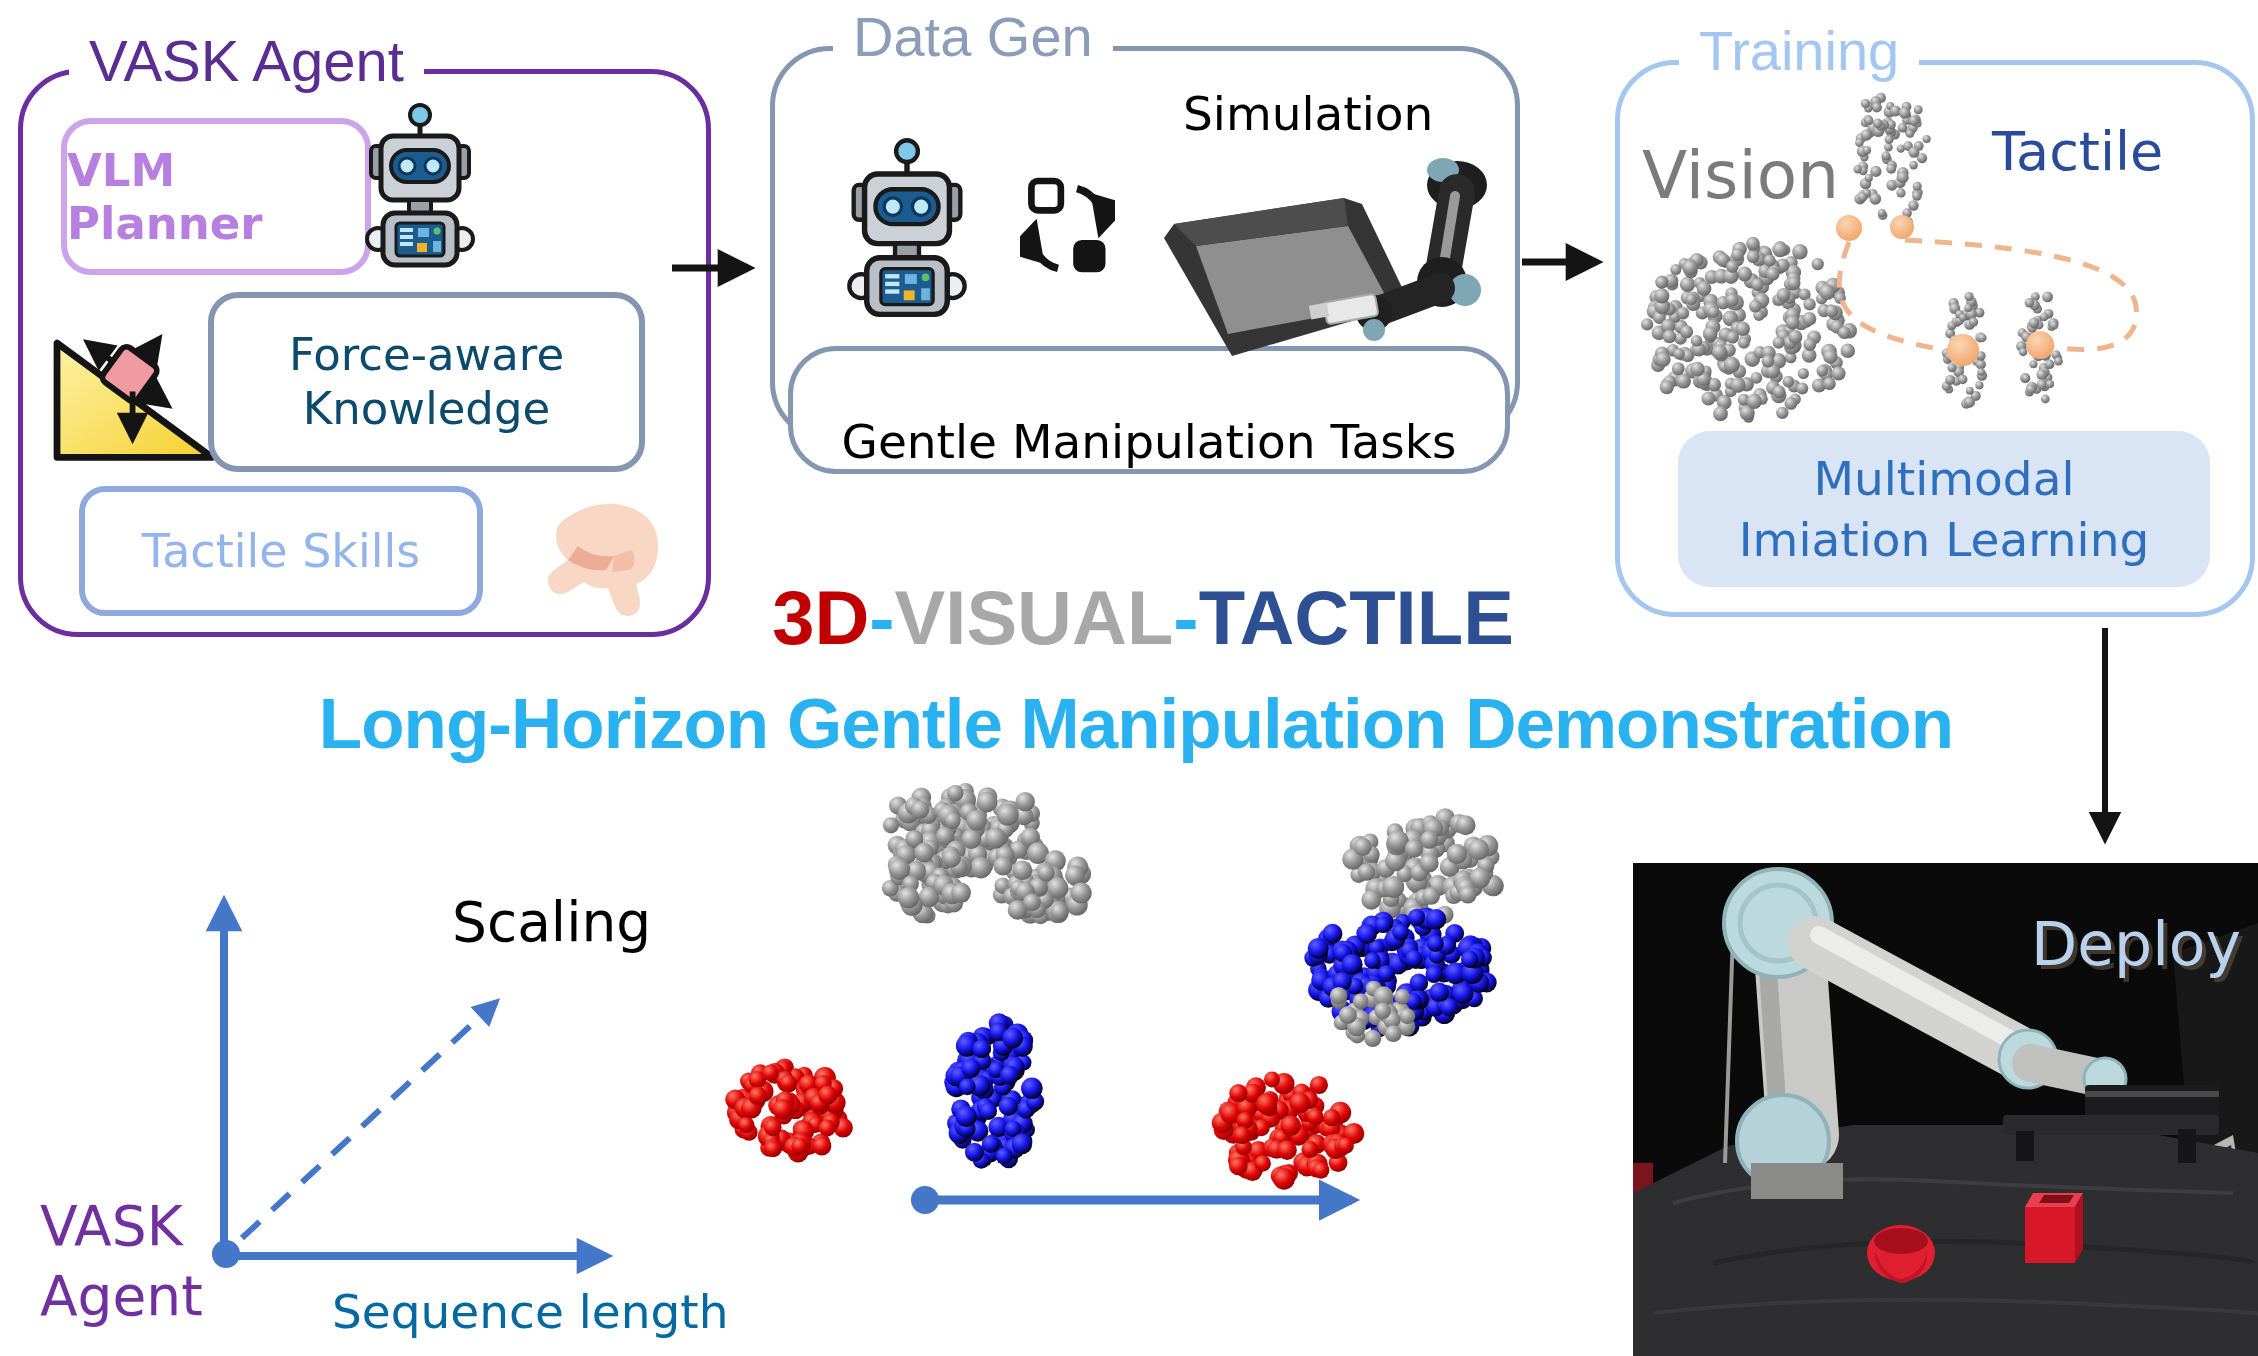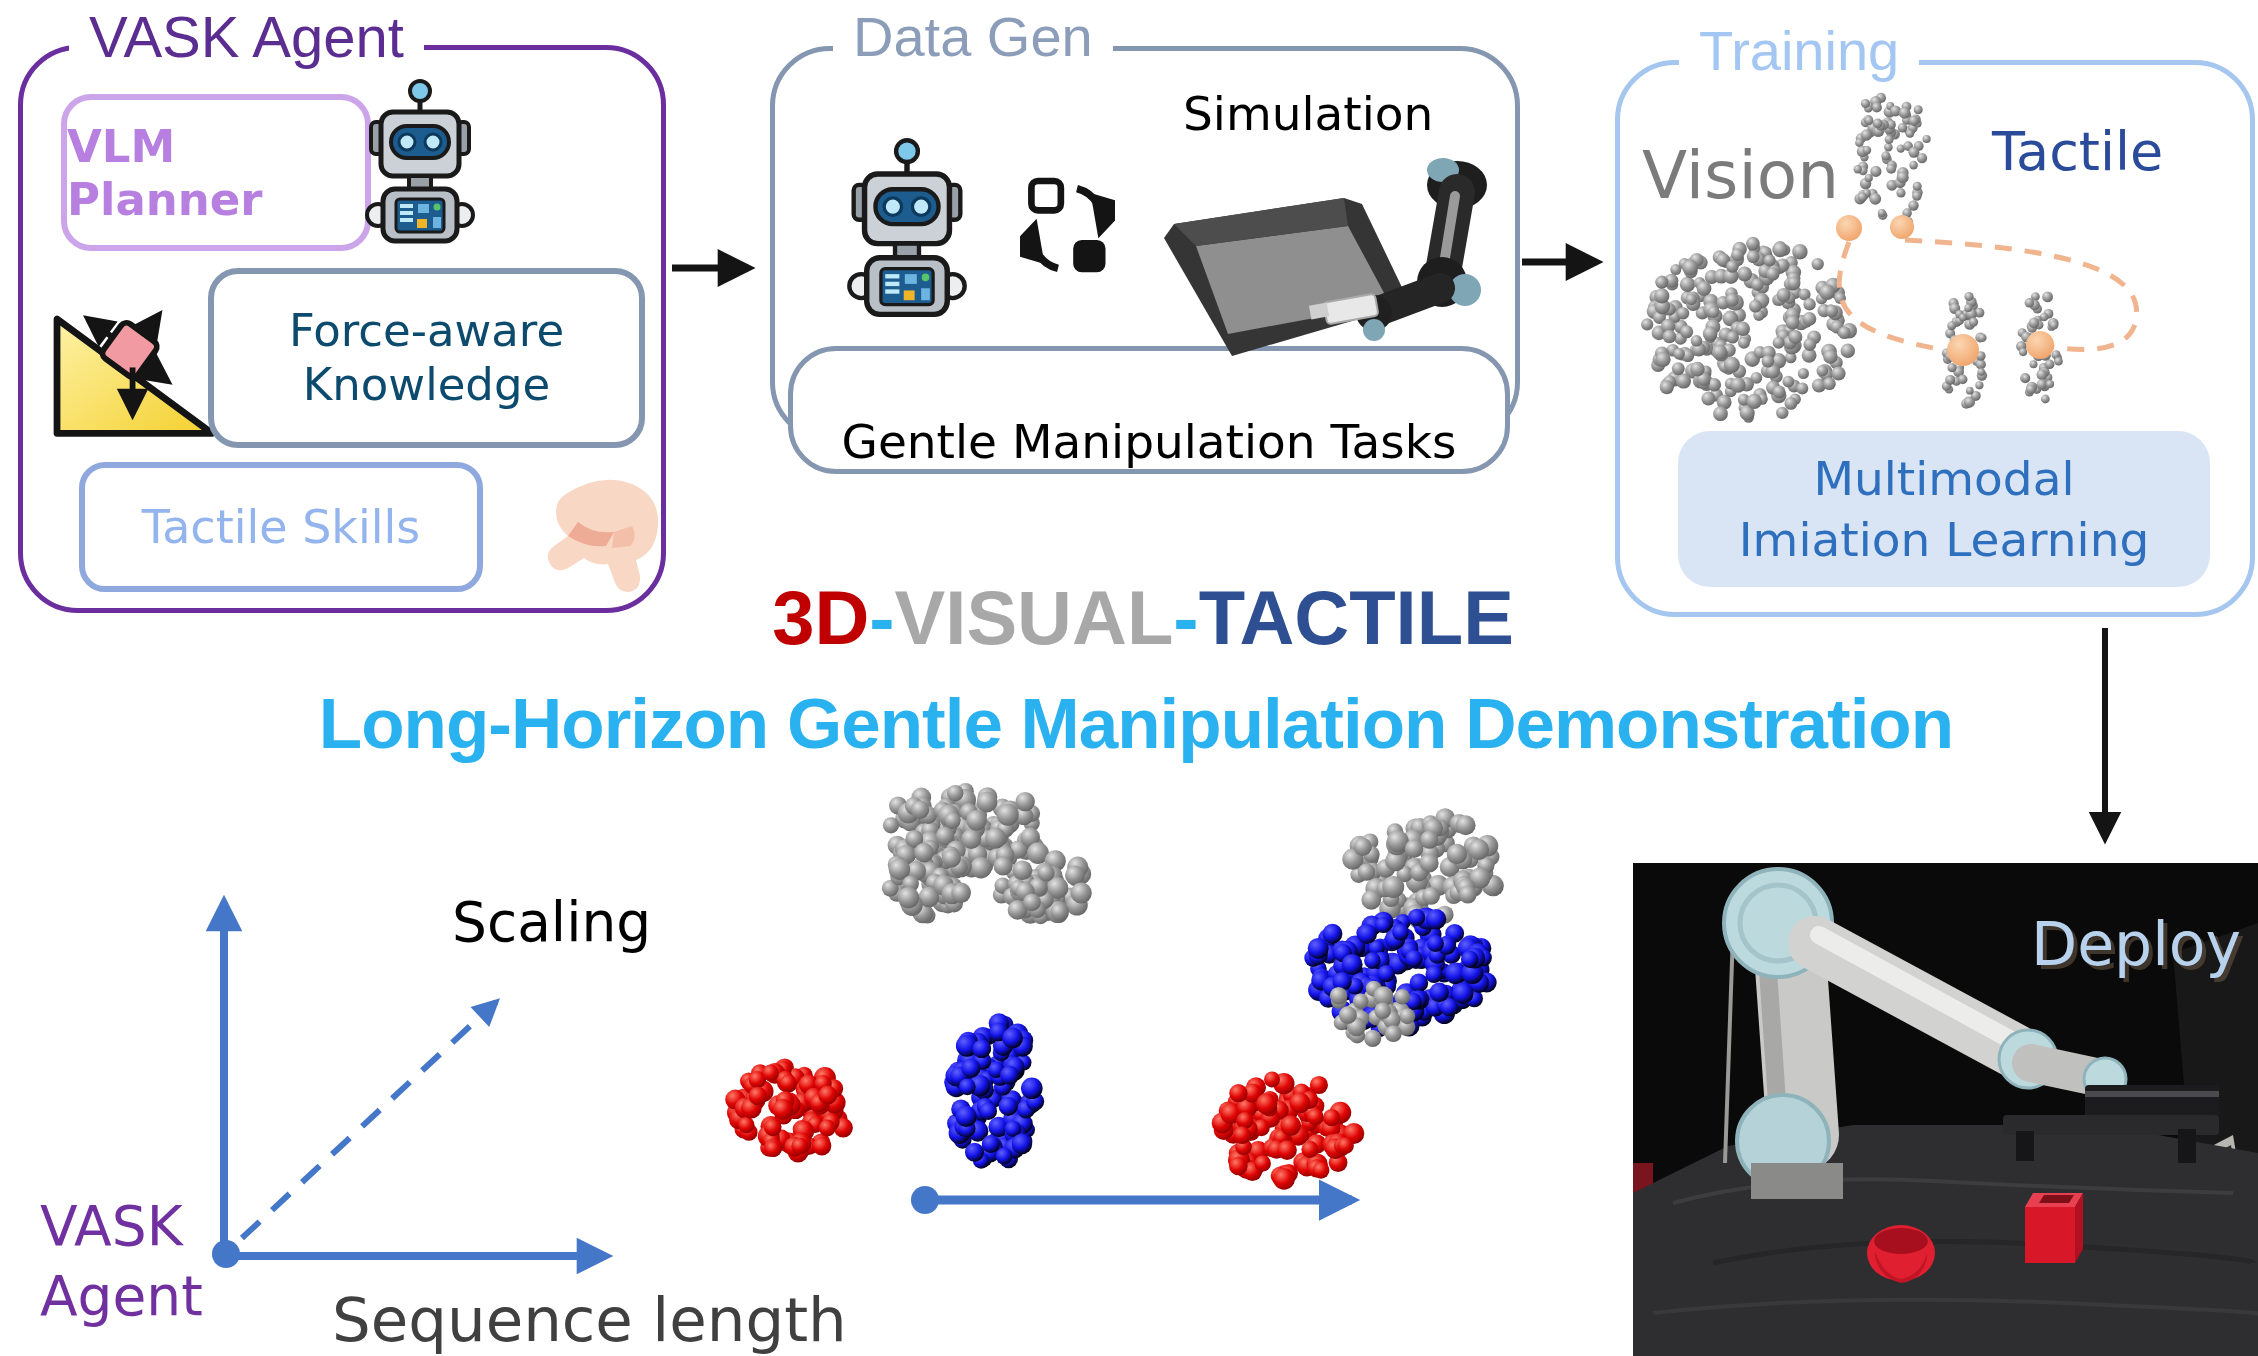--- a/index.html
+++ b/index.html
@@ -5,21 +5,21 @@
   html,body{margin:0;padding:0;background:#ffffff;}
   .canvas{position:relative;width:2258px;height:1356px;background:#ffffff;overflow:hidden;
           font-family:"DejaVu Sans",sans-serif;}
   .abs{position:absolute;}
 
   
   .frame{position:absolute;border-radius:60px;background:transparent;}
   .legend{position:absolute;top:-42px;background:#fff;padding:0 20px;line-height:1;white-space:nowrap;
           font-family:"Liberation Sans","DejaVu Sans",sans-serif;}
 
-  .vask-box{left:18px;top:45px;width:638px;height:558px;border:5px solid #6b2e9e;}
+  .vask-box{left:18px;top:69px;width:638px;height:558px;border:5px solid #6b2e9e;padding-left:45px;}
   .vask-legend{left:46px;font-size:58px;color:#5b2d90;}
 
   .vlm-box{position:absolute;left:38px;top:44px;width:298px;height:145px;border:6px solid #cba4ea;
            border-radius:30px;display:flex;align-items:center;justify-content:center;
            font-size:45px;color:#b77fdf;font-weight:bold;}
   .force-box{position:absolute;left:185px;top:218px;width:425px;height:168px;border:6px solid #8496b0;
            border-radius:30px;display:flex;flex-direction:column;align-items:center;justify-content:center;
            font-size:45px;color:#0c4a6e;line-height:1.2;background:#fff;}
   .tactile-box{position:absolute;left:56px;top:412px;width:392px;height:118px;border:6px solid #8fa9de;
            border-radius:26px;display:flex;align-items:center;justify-content:center;
@@ -46,21 +46,21 @@
            font-family:"Liberation Sans","DejaVu Sans",sans-serif;font-weight:bold;font-size:76px;line-height:1;}
   .t3d-red{color:#c00000;} .t3d-sep{color:#29b2ef;} .t3d-gray{color:#a8a8a8;} .t3d-navy{color:#2e4f92;}
   .subtitle{position:absolute;left:0;top:688px;width:2258px;text-align:center;text-indent:14px;
            font-family:"Liberation Sans","DejaVu Sans",sans-serif;font-weight:bold;font-size:71px;
            letter-spacing:-1px;color:#29b2ef;line-height:1;}
 
   
   .ylabel{position:absolute;left:28px;top:806px;font-size:54px;color:#000;line-height:1.58;}
   .scaling-label{position:absolute;left:452px;top:890px;font-size:55px;color:#000;}
   .origin-label{position:absolute;left:40px;top:1192px;font-size:55px;color:#7030a0;line-height:1.27;}
-  .xlabel{position:absolute;left:332px;top:1284px;font-size:61px;color:#404040;}
+  .xlabel{position:absolute;left:332px;top:1284px;font-size:47px;color:#0369a1;}
 
   
   .deploy-photo{position:absolute;left:1633px;top:863px;width:625px;height:493px;background:#0a0a0a;}
   .deploy-label{position:absolute;left:398px;top:46px;font-size:60px;color:#b8d2ee;
            text-shadow:4px 4px 0 rgba(110,90,70,0.55);}
 
   .overlay{position:absolute;left:0;top:0;width:2258px;height:1356px;pointer-events:none;}
   svg{display:block;}
 </style>
 </head>

